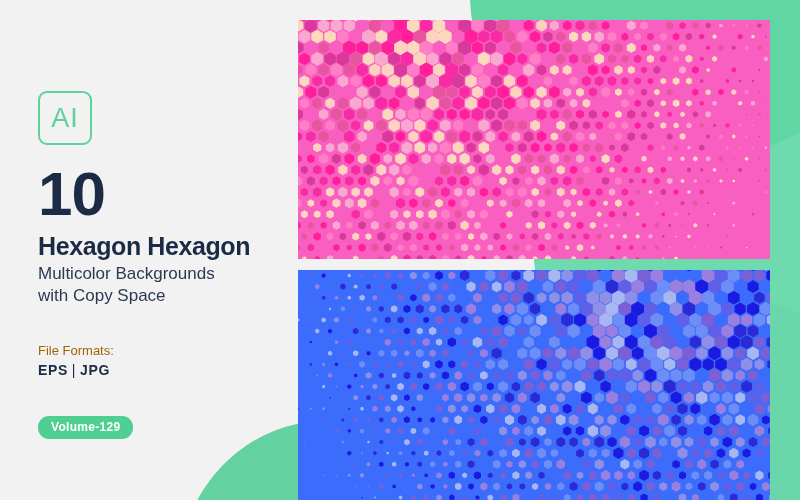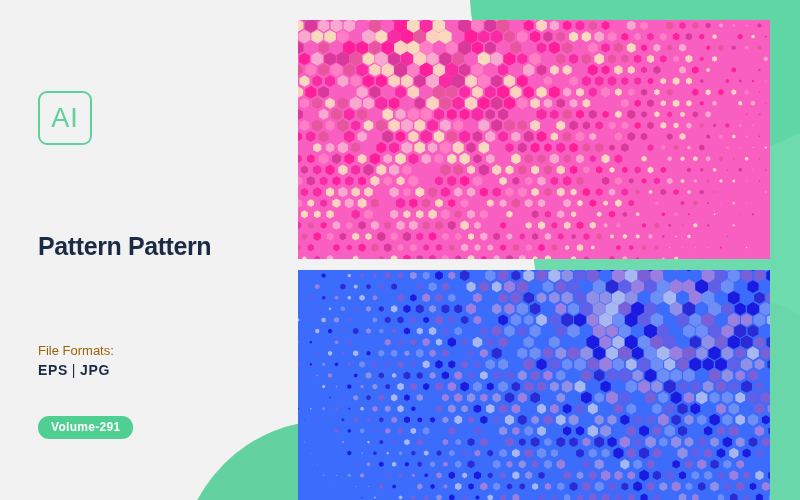--- a/index.html
+++ b/index.html
@@ -88,30 +88,35 @@
   <div class="blob blob-tr-a"></div>
   <div class="blob blob-bl"></div>
   <div class="blob blob-br"></div>
 
   <div class="left-col">
 
     <div class="ai-badge">
       <span>AI</span>
     </div>
 
+    <div class="count">10</div>
 
-    <div class="title">Pattern Pattern</div>
+    <div class="title">Hexagon Hexagon</div>
 
+    <div class="subtitle">
+      <div>Multicolor Backgrounds</div>
+      <div>with Copy Space</div>
+    </div>
 
     <div class="formats-label">File Formats:</div>
     <div class="formats-value">
       <span>EPS</span><span class="sep">|</span><span>JPG</span>
     </div>
 
-    <div class="volume-badge">Volume-291</div>
+    <div class="volume-badge">Volume-129</div>
   </div>
 
   <div class="panel panel-pink">
     <svg viewBox="0 0 472 239" preserveAspectRatio="none">
       <g id="pink-hexes">
           <path d="M-6.41,-11.39L-1.35,-8.47L-1.35,-2.63L-6.41,0.29L-11.46,-2.63L-11.46,-8.47Z" fill="#d9399a"></path>
           <path d="M6.41,-12.42L12.36,-8.99L12.36,-2.11L6.41,1.32L0.46,-2.11L0.46,-8.99Z" fill="#d9399a"></path>
           <path d="M19.23,-12.63L25.36,-9.09L25.36,-2.01L19.23,1.53L13.09,-2.01L13.09,-9.09Z" fill="#f72ba3"></path>
           <path d="M32.04,-12.34L37.92,-8.95L37.92,-2.15L32.04,1.24L26.16,-2.15L26.16,-8.95Z" fill="#f72ba3"></path>
           <path d="M44.86,-12.95L51.27,-9.25L51.27,-1.85L44.86,1.85L38.45,-1.85L38.45,-9.25Z" fill="#f95fc0"></path>

